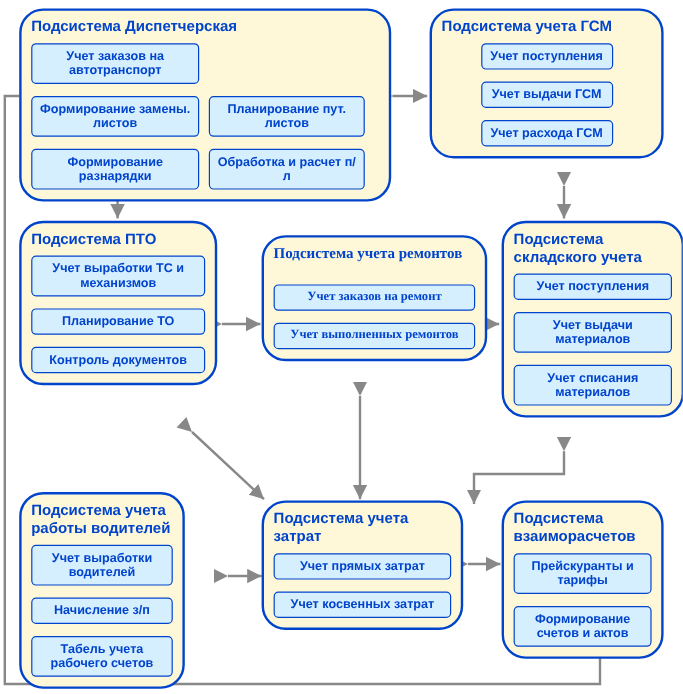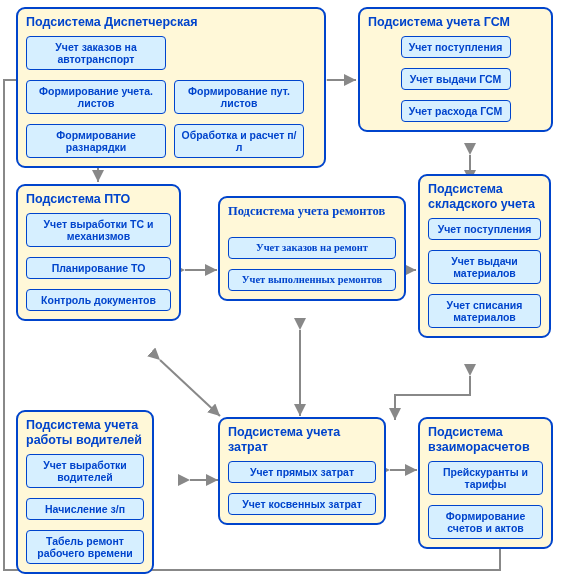--- a/index.html
+++ b/index.html
@@ -19,21 +19,21 @@
   svg.arrows {
     position: absolute;
     top: 0; left: 0;
     width: 569px;
     height: 578px;
     pointer-events: none;
   }
   .subsystem {
     position: absolute;
     border: 2px solid #0044cc;
-    border-radius: 9px;
+    border-radius: 20px;
     background: #fff8d8;
     padding: 6px 8px 8px 8px;
   }
   .subsystem-title {
     color: #0044cc;
     font-weight: bold;
     font-size: 12.5px;
     margin-bottom: 6px;
     line-height: 1.2;
   }
@@ -103,25 +103,25 @@
 
       <polyline points="500,525 500,570 85,570"></polyline>
     </g>
   </svg>
 
   <div class="subsystem" style="left:16px; top:7px; width:310px;">
     <div class="subsystem-title">Подсистема Диспетчерская</div>
     <div class="row2">
       <div class="col" style="width:140px;">
         <div class="box">Учет заказов на автотранспорт</div>
-        <div class="box">Формирование учета. листов</div>
+        <div class="box">Формирование замены. листов</div>
         <div class="box">Формирование разнарядки</div>
       </div>
       <div class="col" style="width:130px; justify-content:flex-end; padding-top:36px;">
-        <div class="box">Формирование пут. листов</div>
+        <div class="box">Планирование пут. листов</div>
         <div class="box">Обработка и расчет п/л</div>
       </div>
     </div>
   </div>
 
   <div class="subsystem" style="left:358px; top:7px; width:195px;">
     <div class="subsystem-title">Подсистема учета ГСМ</div>
     <div class="col" style="align-items:center;">
       <div class="box" style="width:110px;">Учет поступления</div>
       <div class="box" style="width:110px;">Учет выдачи ГСМ</div>
@@ -139,35 +139,35 @@
   </div>
 
   <div class="subsystem" style="left:218px; top:196px; width:188px;font-family:Liberation Serif, serif;">
     <div class="subsystem-title">Подсистема учета ремонтов</div>
     <div class="col" style="margin-top:18px;">
       <div class="box">Учет заказов на ремонт</div>
       <div class="box">Учет выполненных ремонтов</div>
     </div>
   </div>
 
-  <div class="subsystem" style="left:418px; top:174px; width:133px;">
+  <div class="subsystem" style="left:418px; top:184px; width:152px;">
     <div class="subsystem-title">Подсистема складского учета</div>
     <div class="col">
       <div class="box">Учет поступления</div>
       <div class="box">Учет выдачи материалов</div>
       <div class="box">Учет списания материалов</div>
     </div>
   </div>
 
   <div class="subsystem" style="left:16px; top:410px; width:138px;">
     <div class="subsystem-title">Подсистема учета работы водителей</div>
     <div class="col">
       <div class="box">Учет выработки водителей</div>
       <div class="box">Начисление з/п</div>
-      <div class="box">Табель ремонт рабочего времени</div>
+      <div class="box">Табель учета рабочего счетов</div>
     </div>
   </div>
 
   <div class="subsystem" style="left:418px; top:417px; width:135px;">
     <div class="subsystem-title">Подсистема взаиморасчетов</div>
     <div class="col">
       <div class="box">Прейскуранты и тарифы</div>
       <div class="box">Формирование счетов и актов</div>
     </div>
   </div>

